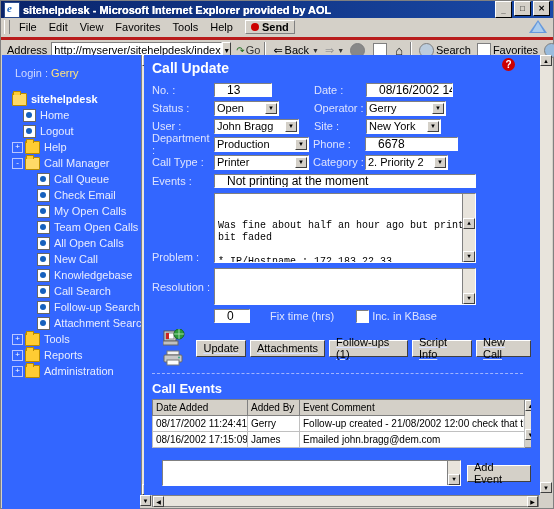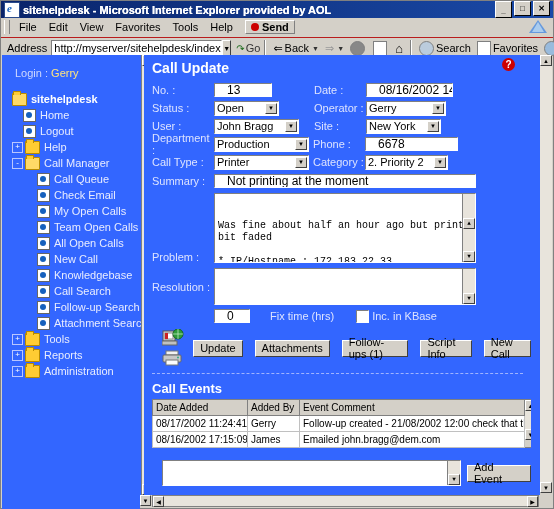--- a/index.html
+++ b/index.html
@@ -32,21 +32,21 @@
   .menu-item{padding:1px 6px;font-size:11px;color:#000;}
   .send-btn{margin-left:6px;padding:0px 5px;border:1px solid;
     border-color:#fff #808080 #808080 #fff;display:flex;align-items:center;
     font-weight:bold;font-size:11px;}
   .send-dot{width:8px;height:8px;border-radius:50%;background:#c00;margin-right:3px;
     display:inline-block;}
   .ie-logo{position:absolute;right:4px;top:1px;width:22px;height:16px;}
 
   
   .addrbar{height:20px;background:#d4d0c8;display:flex;align-items:center;
-    border-top:1px solid #b91c1c;}
+    border-top:3px solid #b91c1c;}
   .addr-label{padding:0 4px 0 6px;font-size:11px;}
   .addr-input{flex:0 0 165px;height:15px;background:#fff;border:1px solid;
     border-color:#808080 #fff #fff #808080;display:flex;align-items:center;
     font-size:11px;padding:0 2px;overflow:hidden;white-space:nowrap;}
   .addr-drop{width:14px;height:15px;background:#d4d0c8;border:1px solid;
     border-color:#fff #404040 #404040 #fff;display:flex;align-items:center;
     justify-content:center;font-size:7px;}
   .go-btn{display:flex;align-items:center;margin-left:5px;font-size:11px;color:#333;}
   .sep{width:1px;height:16px;border-left:1px solid #808080;border-right:1px solid #fff;
     margin:0 4px;}
@@ -386,21 +386,21 @@
             <span class="arr">▼</span>
           </span>
           <span class="lab2" style="margin-left:4px;">Category :</span>
           <span class="sel" style="width:83px;">
             <span>2. Priority 2</span>
             <span class="arr">▼</span>
           </span>
         </div>
 
         <div class="frow" style="height:20px;">
-          <span class="lab">Summary :</span>
+          <span class="lab">Events :</span>
           <span class="txt" style="width:262px;">Not printing at the moment</span>
         </div>
 
         <div style="display:flex;align-items:flex-end;margin-top:2px;">
           <span class="lab">Problem :</span>
           <span class="tarea" style="width:262px;height:70px;">
             <span style="display:block;padding-right:14px;">Was fine about half an hour ago but print did get a
 bit faded
 
 * IP/Hostname : 172.183.22.33
@@ -442,21 +442,21 @@
               <circle cx="16" cy="5" r="5" fill="#2e9c3a" stroke="#166622"></circle>
               <path d="M11 5 h10 M16 0 v10" stroke="#bde8c2" stroke-width="0.8" fill="none"></path>
             </svg>
             <svg width="22" height="17" viewBox="0 0 22 17">
               <rect x="4" y="1" width="12" height="4" fill="#f2f2f2" stroke="#777"></rect>
               <rect x="1" y="5" width="18" height="7" rx="1" fill="#c8c8c8" stroke="#666"></rect>
               <rect x="4" y="10" width="12" height="5" fill="#fdfdfd" stroke="#777"></rect>
               <circle cx="16" cy="7.5" r="1" fill="#3a8"></circle>
             </svg>
           </div>
-          <div id="action-buttons" style="display:flex;gap:12px;align-items:center;">
+          <div id="action-buttons" style="display:flex;gap:4px;align-items:center;text-decoration:underline;">
               <span class="btn">Update</span>
               <span class="btn">Attachments</span>
               <span class="btn">Follow-ups (1)</span>
               <span class="btn">Script Info</span>
               <span class="btn">New Call</span>
             </div>
         </div>
 
       </div>
 

